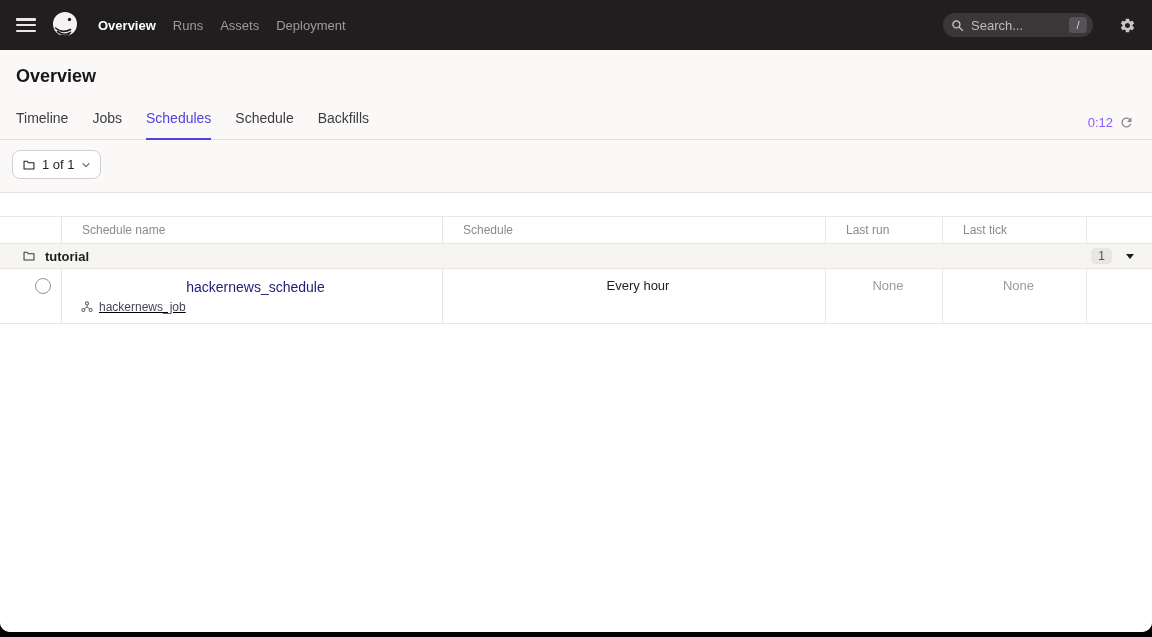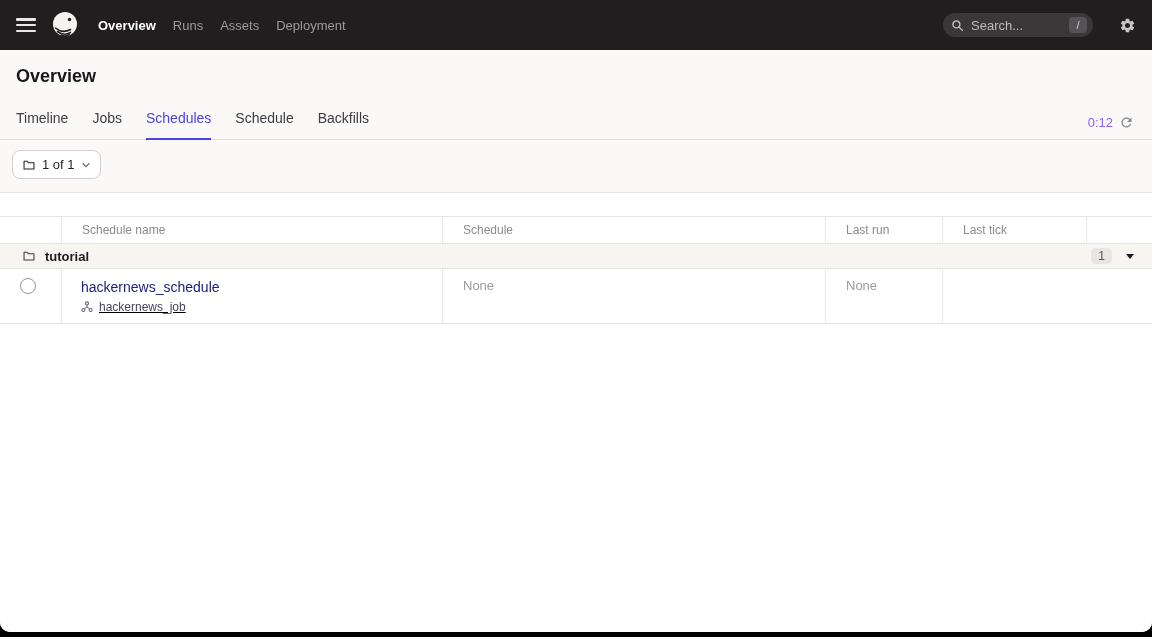--- a/index.html
+++ b/index.html
@@ -68,21 +68,21 @@
   .filter-input {
     width: 100%; height: 29px; border: 1px solid #d1ced4; border-radius: 8px;
     padding: 0 10px 0 30px; font-size: 13px; color: #231f20; outline: none;
     font-family: "Liberation Sans", sans-serif; background: #fff;
   }
   .filter-input::placeholder { color: #a29fa7; }
 
   .gap-strip { height: 23px; background: #fff; }
 
   
-  .grid-row { display: grid; grid-template-columns: 62px 381px 383px 117px 144px 1fr; }
+  .grid-row { display: grid; grid-template-columns: 62px 381px 383px 117px 144px 1fr; text-align: center; }
   .thead { height: 27px; border-top: 1px solid #e8e6e3; color: #8b8991; font-size: 12px; }
   .thead > div { display: flex; align-items: center; padding-left: 20px; border-right: 1px solid #e8e6e3; }
   .thead > div:first-child { padding-left: 0; }
   .thead > div:last-child { border-right: none; }
 
   .group-row {
     height: 26px; background: #f6f5f2; border-top: 1px solid #e8e6e3; border-bottom: 1px solid #e8e6e3;
     display: flex; align-items: center; padding: 0 18px 0 22px; gap: 9px; cursor: pointer;
   }
   .group-name { font-size: 13px; font-weight: 700; color: #1d1c21; }
@@ -210,19 +210,20 @@
       <div class="job-line">
         <svg width="12" height="12" viewBox="0 0 12 12">
           <circle cx="6" cy="2.4" r="1.5" fill="none" stroke="#6a6876" stroke-width="1.1"></circle>
           <circle cx="2.4" cy="9" r="1.5" fill="none" stroke="#6a6876" stroke-width="1.1"></circle>
           <circle cx="9.6" cy="9" r="1.5" fill="none" stroke="#6a6876" stroke-width="1.1"></circle>
           <path d="M6 4v2M6 6L3.2 7.8M6 6l2.8 1.8" stroke="#6a6876" stroke-width="1" fill="none"></path>
         </svg>
         <a class="job-name">hackernews_job</a>
       </div>
     </div>
+    <div class="cell-schedule">Every hour</div>
     <div class="cell-none">None</div>
     <div class="cell-none">None</div>
     <div></div>
   </div>
 
   <div class="table-filler"></div>
 </div>
 
 </body></html>

